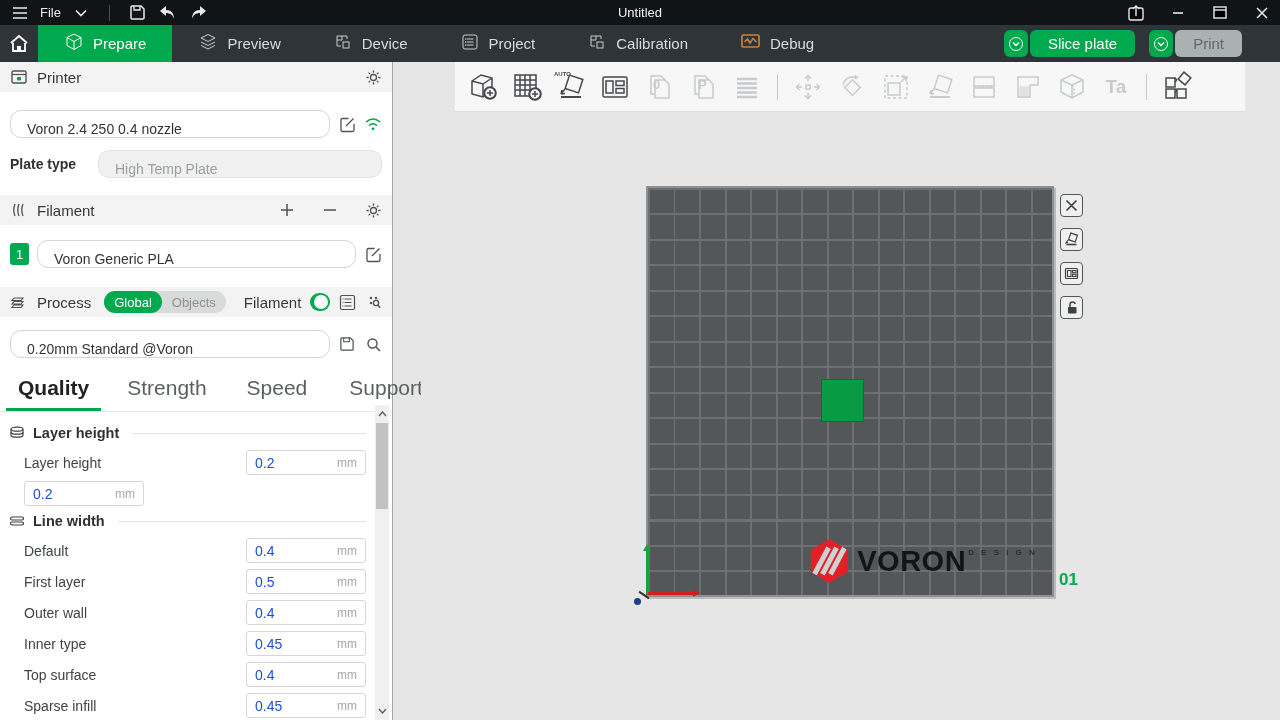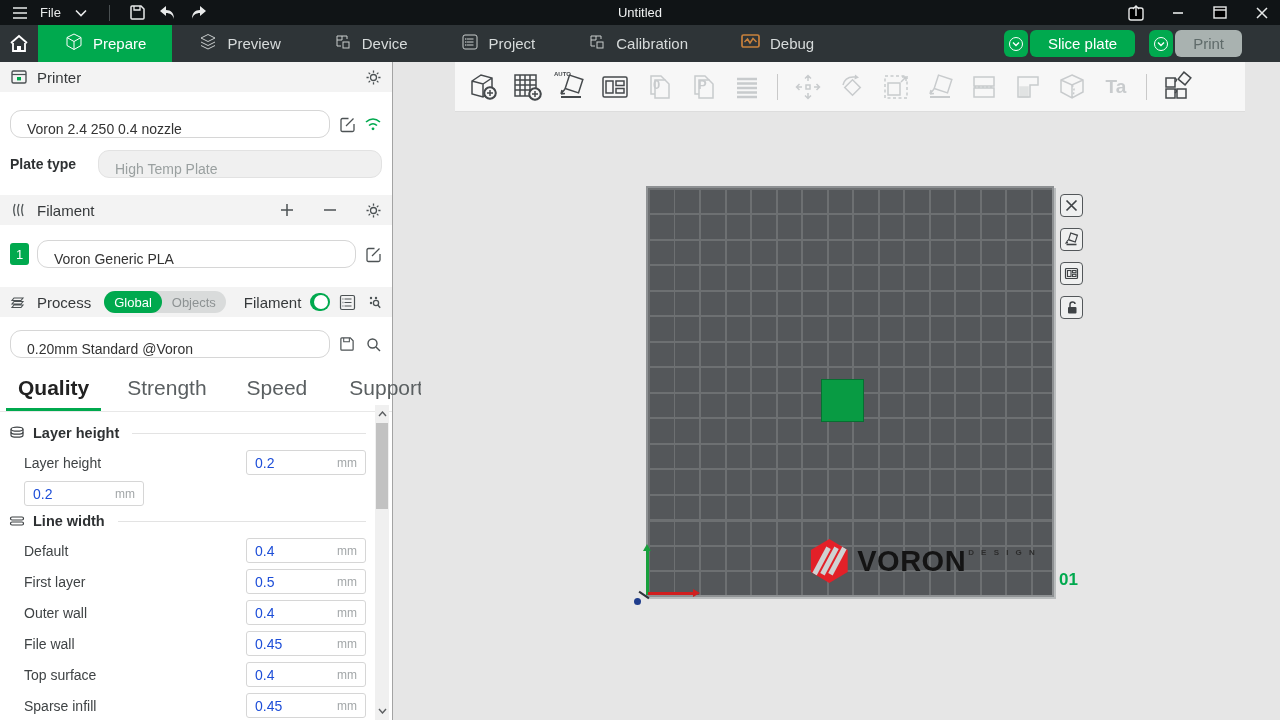--- a/index.html
+++ b/index.html
@@ -472,21 +472,21 @@
         </div>
       </div>
       <div class="setting-row">
         <span class="lbl">Outer wall</span>
         <div class="val-box">
           <span class="v">0.4</span>
           <span class="u">mm</span>
         </div>
       </div>
       <div class="setting-row">
-        <span class="lbl">File wall</span>
+        <span class="lbl">Inner type</span>
         <div class="val-box">
           <span class="v">0.45</span>
           <span class="u">mm</span>
         </div>
       </div>
       <div class="setting-row">
         <span class="lbl">Top surface</span>
         <div class="val-box">
           <span class="v">0.4</span>
           <span class="u">mm</span>

